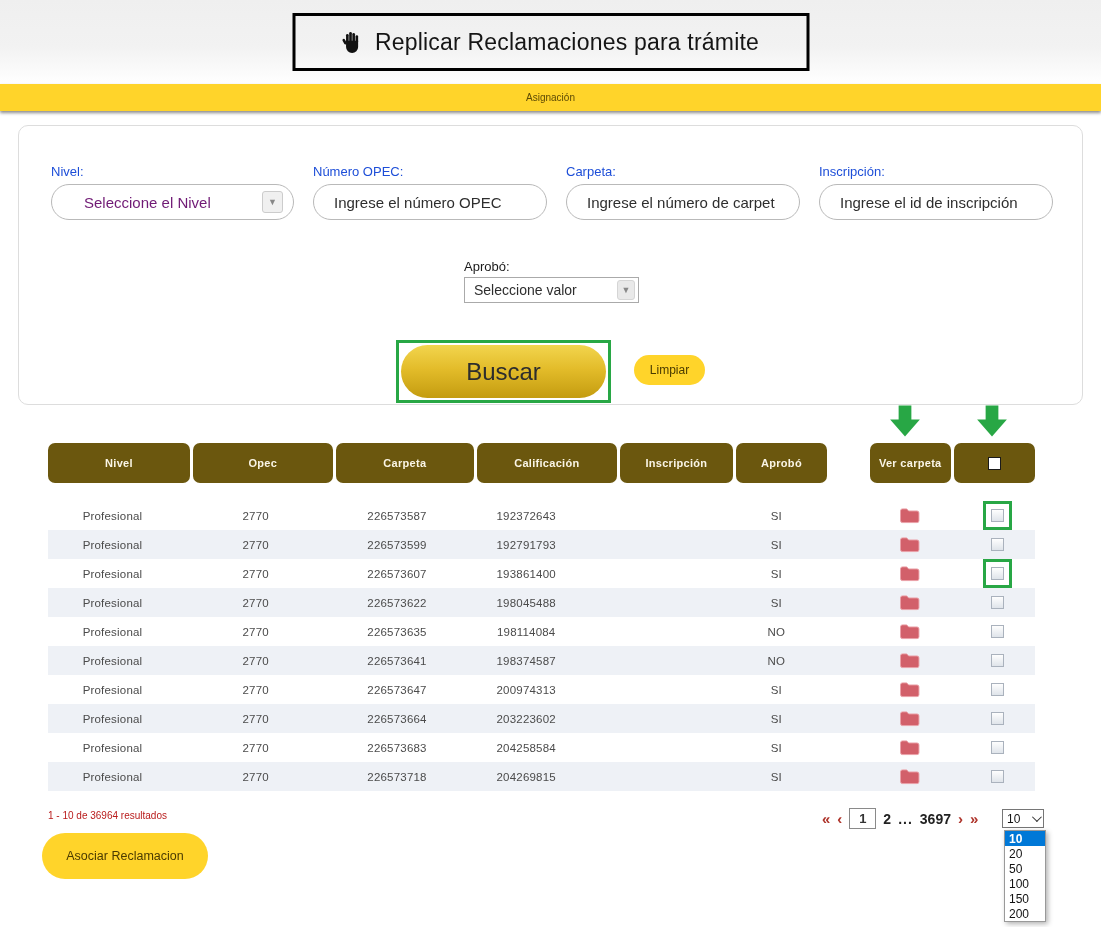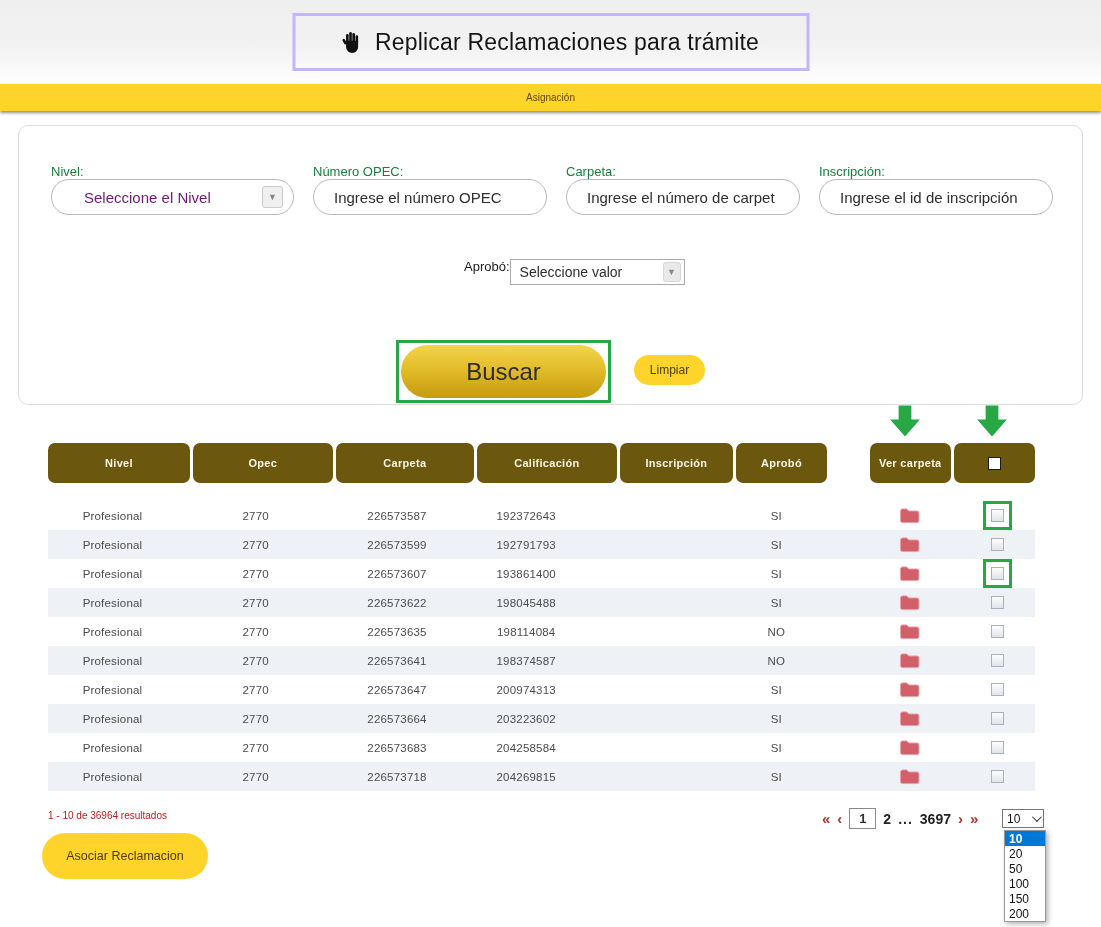--- a/index.html
+++ b/index.html
@@ -3,47 +3,47 @@
 <meta charset="utf-8">
 <style>
   * { margin:0; padding:0; box-sizing:border-box; }
   html,body { width:1101px; height:927px; background:#fff; font-family:"Liberation Sans", sans-serif; }
   .page { position:relative; width:1101px; height:927px; overflow:hidden; background:#fff; }
 
   
   .top-band { position:absolute; left:0; top:0; width:1101px; height:84px;
     background:linear-gradient(180deg,#efefef 0%,#f2f2f2 55%,#ffffff 100%); }
   .title-box { position:absolute; left:50%; transform:translateX(-50%); top:13px;
-    width:517px; height:58px; border:3px solid #c4b5fd; display:flex; align-items:center;
+    width:517px; height:58px; border:3px solid #000000; display:flex; align-items:center;
     justify-content:center; gap:12px; }
   .title-text { font-size:23px; color:#151515; letter-spacing:.2px; }
 
   
   .banner { position:absolute; left:0; top:84px; width:1101px; height:27px; background:#ffd42a;
     display:flex; align-items:center; justify-content:center; box-shadow:0 2px 3px rgba(0,0,0,.45); z-index:2; }
   .banner span { font-size:10px; color:#5d4a05; }
 
   
   .filter-panel { position:absolute; left:18px; top:125px; width:1065px; height:280px;
     background:#fff; border:1px solid #ddd; border-radius:10px; }
   .filter-row { position:absolute; left:32px; top:38px; display:flex; gap:19px; }
   .fgroup { display:flex; flex-direction:column; }
-  .fgroup label { font-size:13px; color:#15803d; }
+  .fgroup label { font-size:13px; color:#1d4ed8; margin-bottom:5px; }
   .pill { height:36px; border:1px solid #b9b9b9; border-radius:18px; background:#fff;
     display:flex; align-items:center; padding:0 10px 0 20px; position:relative; }
   .pill input { border:none; outline:none; width:100%; font-size:15px; color:#2e2e2e;
     font-family:"Liberation Sans",sans-serif; background:transparent; }
   .pill input::placeholder { color:#2e2e2e; opacity:1; }
   .pill.select { justify-content:space-between; cursor:default; }
   .pill.select .sel-text { font-size:15px; color:#701a75;margin-left:12px; }
   .arrow-btn { width:21px; height:22px; background:#f0f0f0; border:1px solid #ccc; border-radius:3px;
     display:flex; align-items:center; justify-content:center; font-size:9px; color:#888; }
   .w243 { width:243px; } .w234 { width:234px; }
 
-  .aprobo-group { position:absolute; left:445px; top:133px; display:flex; flex-direction:row; }
+  .aprobo-group { position:absolute; left:445px; top:133px; display:flex; flex-direction:column; }
   .aprobo-group label { font-size:13px; color:#1a1a1a; margin-bottom:3px; }
   .flat-select { width:175px; height:26px; border:1px solid #aaa; background:#fff;
     display:flex; align-items:center; justify-content:space-between; padding:0 3px 0 9px; }
   .flat-select .sel-text { font-size:14px; color:#2e2e2e; }
   .flat-select .arrow-btn { width:18px; height:20px; background:#e9e9e9; border:1px solid #d5d5d5; }
 
   .buscar-box { position:absolute; left:377px; top:214px; width:215px; height:63px;
     border:3px solid #28a745; display:flex; align-items:center; justify-content:center; }
   .buscar-btn { width:205px; height:53px; border:none; border-radius:27px;
     background:linear-gradient(180deg,#f2d54e 0%,#e3bc2a 45%,#c49c10 100%);

